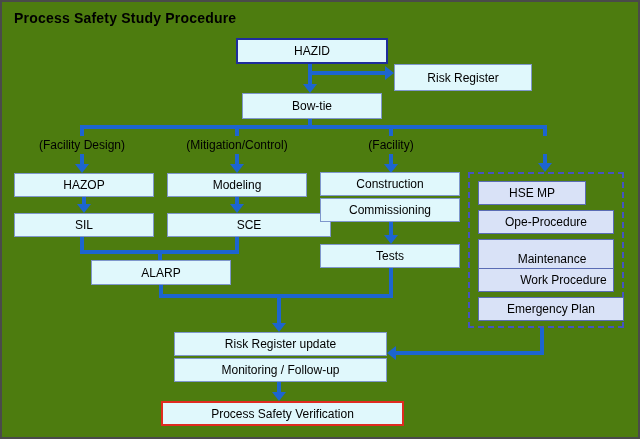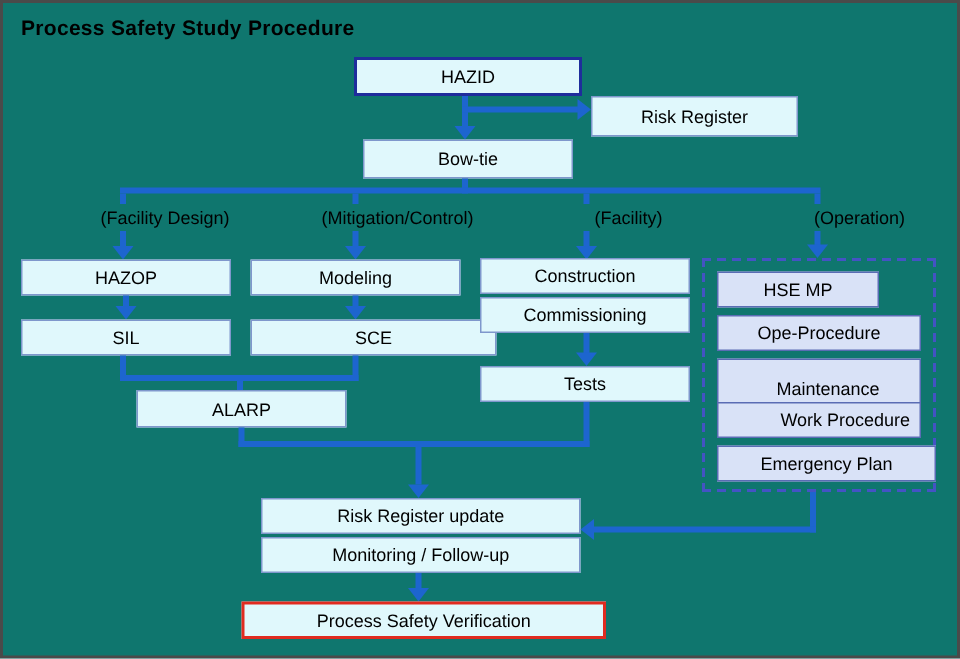--- a/index.html
+++ b/index.html
@@ -1,21 +1,21 @@
 <!DOCTYPE html>
 <html><head>
 <meta charset="utf-8">
 <style>
   html,body{margin:0;padding:0;background:#fff;}
   .canvas{
     position:relative;
     width:640px;height:439px;
     box-sizing:border-box;
     border:2px solid #4a4a4a;
-    background:#0f766e;
+    background:#4d7c0f;
     font-family:"Liberation Sans", sans-serif;
     overflow:hidden;
   }
   .title{
     position:absolute;left:12px;top:8px;
     font-size:14px;font-weight:bold;color:#000;
     letter-spacing:.2px;
   }
   .box{
     position:absolute;
@@ -33,21 +33,21 @@
     background:#d9e2f7;border:1.5px solid #5a6cb4;
     display:flex;align-items:center;justify-content:center;
     font-size:12px;color:#000;white-space:nowrap;
   }
   .dashedbox{
     position:absolute;box-sizing:border-box;
     border:2px dashed #4453c4;background:transparent;
   }
   .collabel{
     position:absolute;width:160px;text-align:center;
-    font-size:12px;color:#000;white-space:nowrap;margin-left:28px;
+    font-size:12px;color:#000;white-space:nowrap;
   }
   .vl,.hl{position:absolute;background:#1d65cf;}
   .vl{width:4px;}
   .hl{height:4px;}
   .ah-down{position:absolute;width:0;height:0;
     border-left:7px solid transparent;border-right:7px solid transparent;
     border-top:9px solid #1d65cf;}
   .ah-right{position:absolute;width:0;height:0;
     border-top:7px solid transparent;border-bottom:7px solid transparent;
     border-left:9px solid #1d65cf;}
@@ -75,21 +75,20 @@
   <div class="vl" style="left:306px;top:117px;height:10px;"></div>
   <div class="hl" style="left:78px;top:123px;width:467px;"></div>
   <div class="vl" style="left:78px;top:127px;height:7px;"></div>
   <div class="vl" style="left:233px;top:127px;height:7px;"></div>
   <div class="vl" style="left:387px;top:127px;height:7px;"></div>
   <div class="vl" style="left:541px;top:127px;height:7px;"></div>
 
   <div class="collabel" style="left:0px;top:136px;">(Facility Design)</div>
   <div class="collabel" style="left:155px;top:136px;">(Mitigation/Control)</div>
   <div class="collabel" style="left:309px;top:136px;">(Facility)</div>
-  <div class="collabel" style="left:463px;top:136px;">(Operation)</div>
 
   <div class="vl" style="left:78px;top:152px;height:10px;"></div>
   <div class="ah-down" style="left:73px;top:162px;"></div>
   <div class="vl" style="left:233px;top:152px;height:10px;"></div>
   <div class="ah-down" style="left:228px;top:162px;"></div>
   <div class="vl" style="left:387px;top:152px;height:10px;"></div>
   <div class="ah-down" style="left:382px;top:162px;"></div>
   <div class="vl" style="left:541px;top:152px;height:10px;"></div>
   <div class="ah-down" style="left:536px;top:161px;"></div>
 

